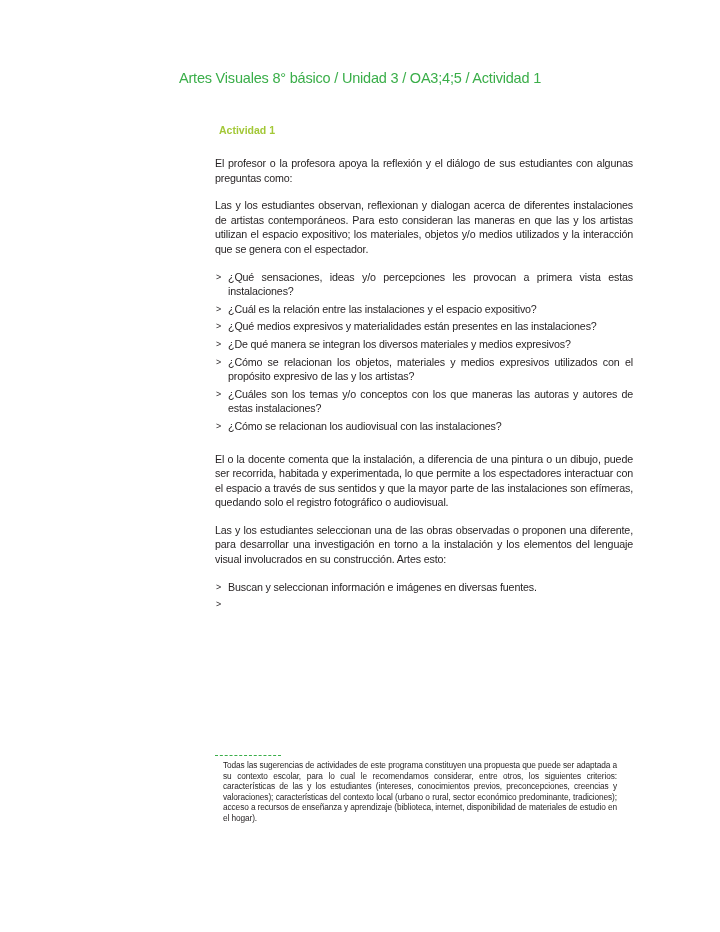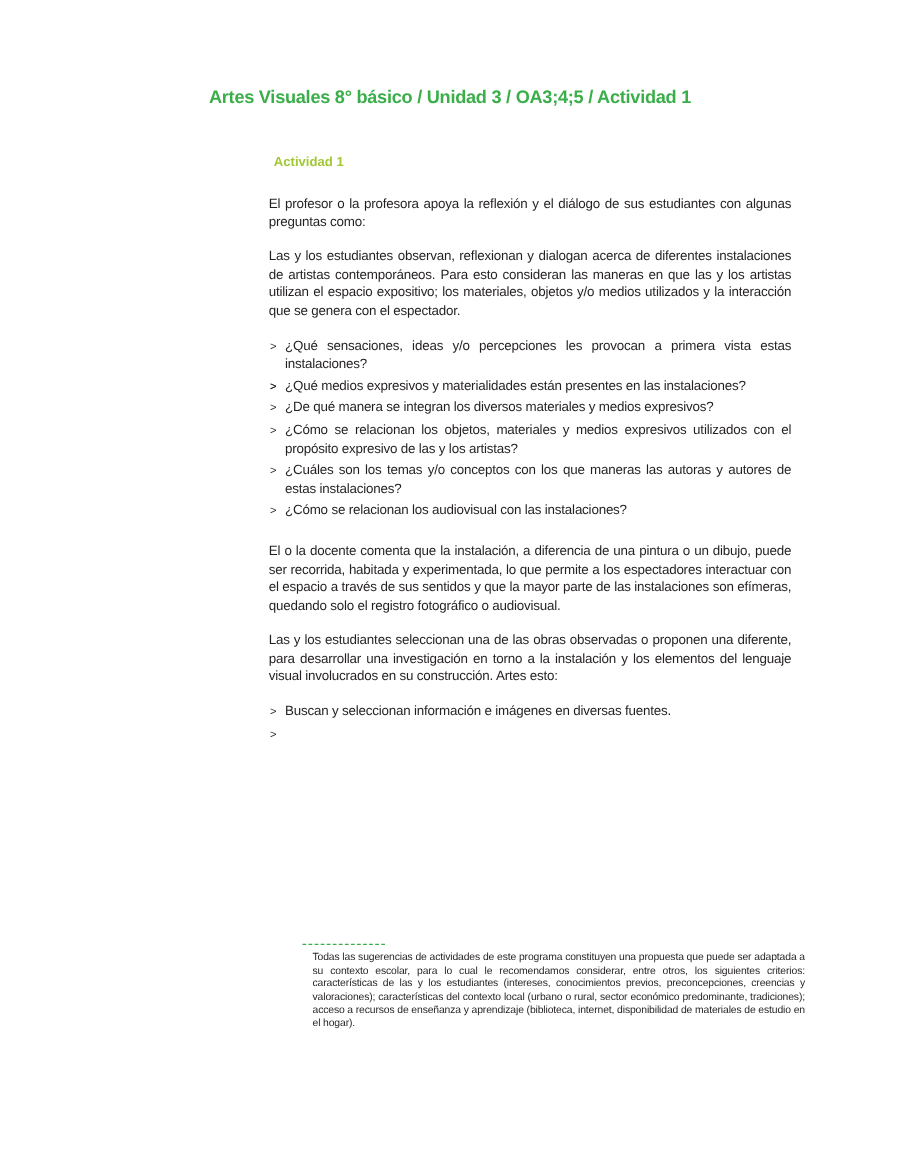--- a/index.html
+++ b/index.html
@@ -20,21 +20,21 @@
     width:720px;height:932px;
     overflow:hidden;
     background:#ffffff;
   }
   .doc-title{
     position:absolute;
     top:70px;left:0;width:720px;
     margin:0;
     text-align:center;
     font-size:14.5px;
-    font-weight:700;
+    font-weight:400;
     letter-spacing:-0.2px;
     color:var(--title-green);
   }
   .content{
     position:absolute;
     top:124px;left:215px;width:418px;
   }
   .activity-label{
     margin:0 0 20px 4px;
     font-size:10.5px;
@@ -65,21 +65,21 @@
     letter-spacing:-0.15px;
   }
   ul.bullet-list li .chev{
     position:absolute;
     left:1px;top:0;
     font-size:9px;
     color:var(--body-text);
   }
   .footnote{
     position:absolute;
-    top:755px;left:215px;width:402px;margin-left:27px;
+    top:755px;left:215px;width:402px;
   }
   .footnote-divider{
     width:66px;
     height:0;
     border-top:1.5px dashed var(--rule-green);
     margin:0 0 4px 0;
   }
   .footnote-text{
     margin:0;
     padding-left:8px;
@@ -105,21 +105,21 @@
 
     <p>Las y los estudiantes observan, reflexionan y dialogan acerca de diferentes instalaciones de artistas contemporáneos. Para esto consideran las maneras en que las y los artistas utilizan el espacio expositivo; los materiales, objetos y/o medios utilizados y la interacción que se genera con el espectador.</p>
 
     <ul class="bullet-list">
 
         <li>
           <span class="chev">&gt;</span><span>¿Qué sensaciones, ideas y/o percepciones les provocan a primera vista estas instalaciones?</span>
         </li>
 
         <li>
-          <span class="chev">&gt;</span>
+          <span class="chev">&gt;</span><span>¿Cuál es la relación entre las instalaciones y el espacio expositivo?</span>
         </li>
 
         <li>
           <span class="chev">&gt;</span><span>¿Qué medios expresivos y materialidades están presentes en las instalaciones?</span>
         </li>
 
         <li>
           <span class="chev">&gt;</span><span>¿De qué manera se integran los diversos materiales y medios expresivos?</span>
         </li>
 

